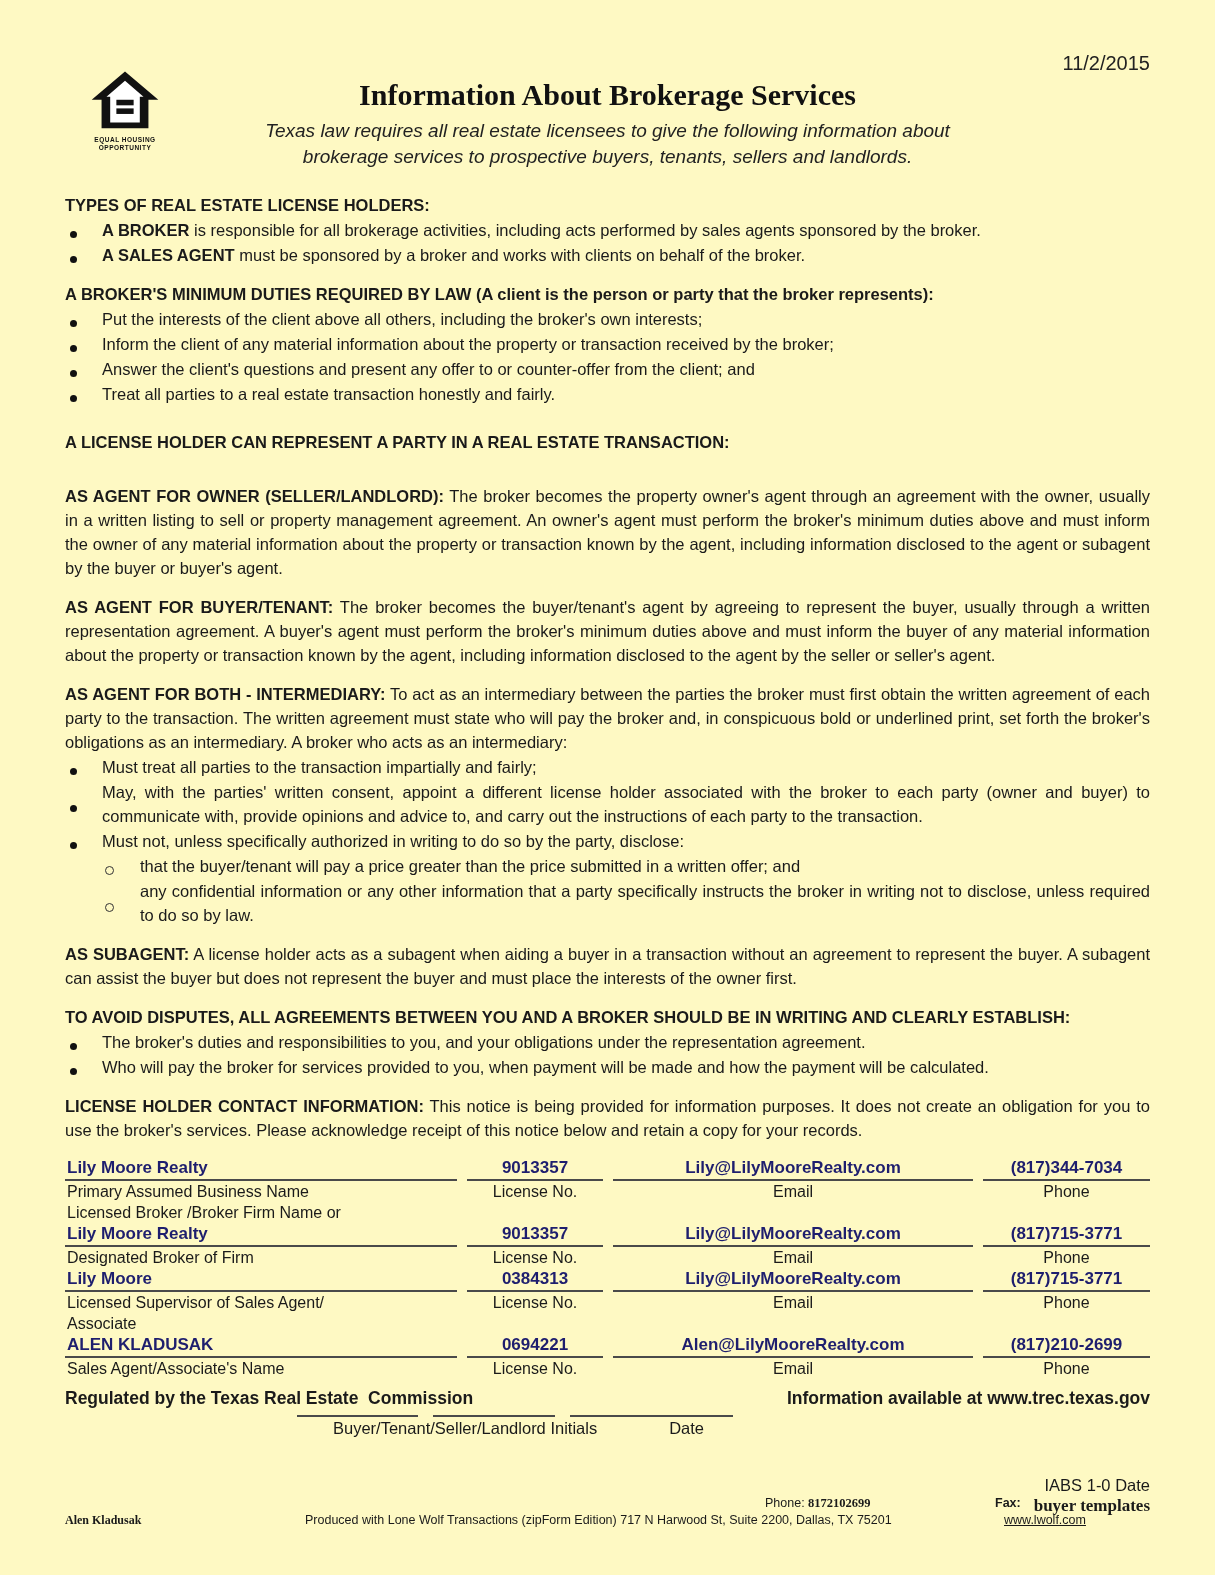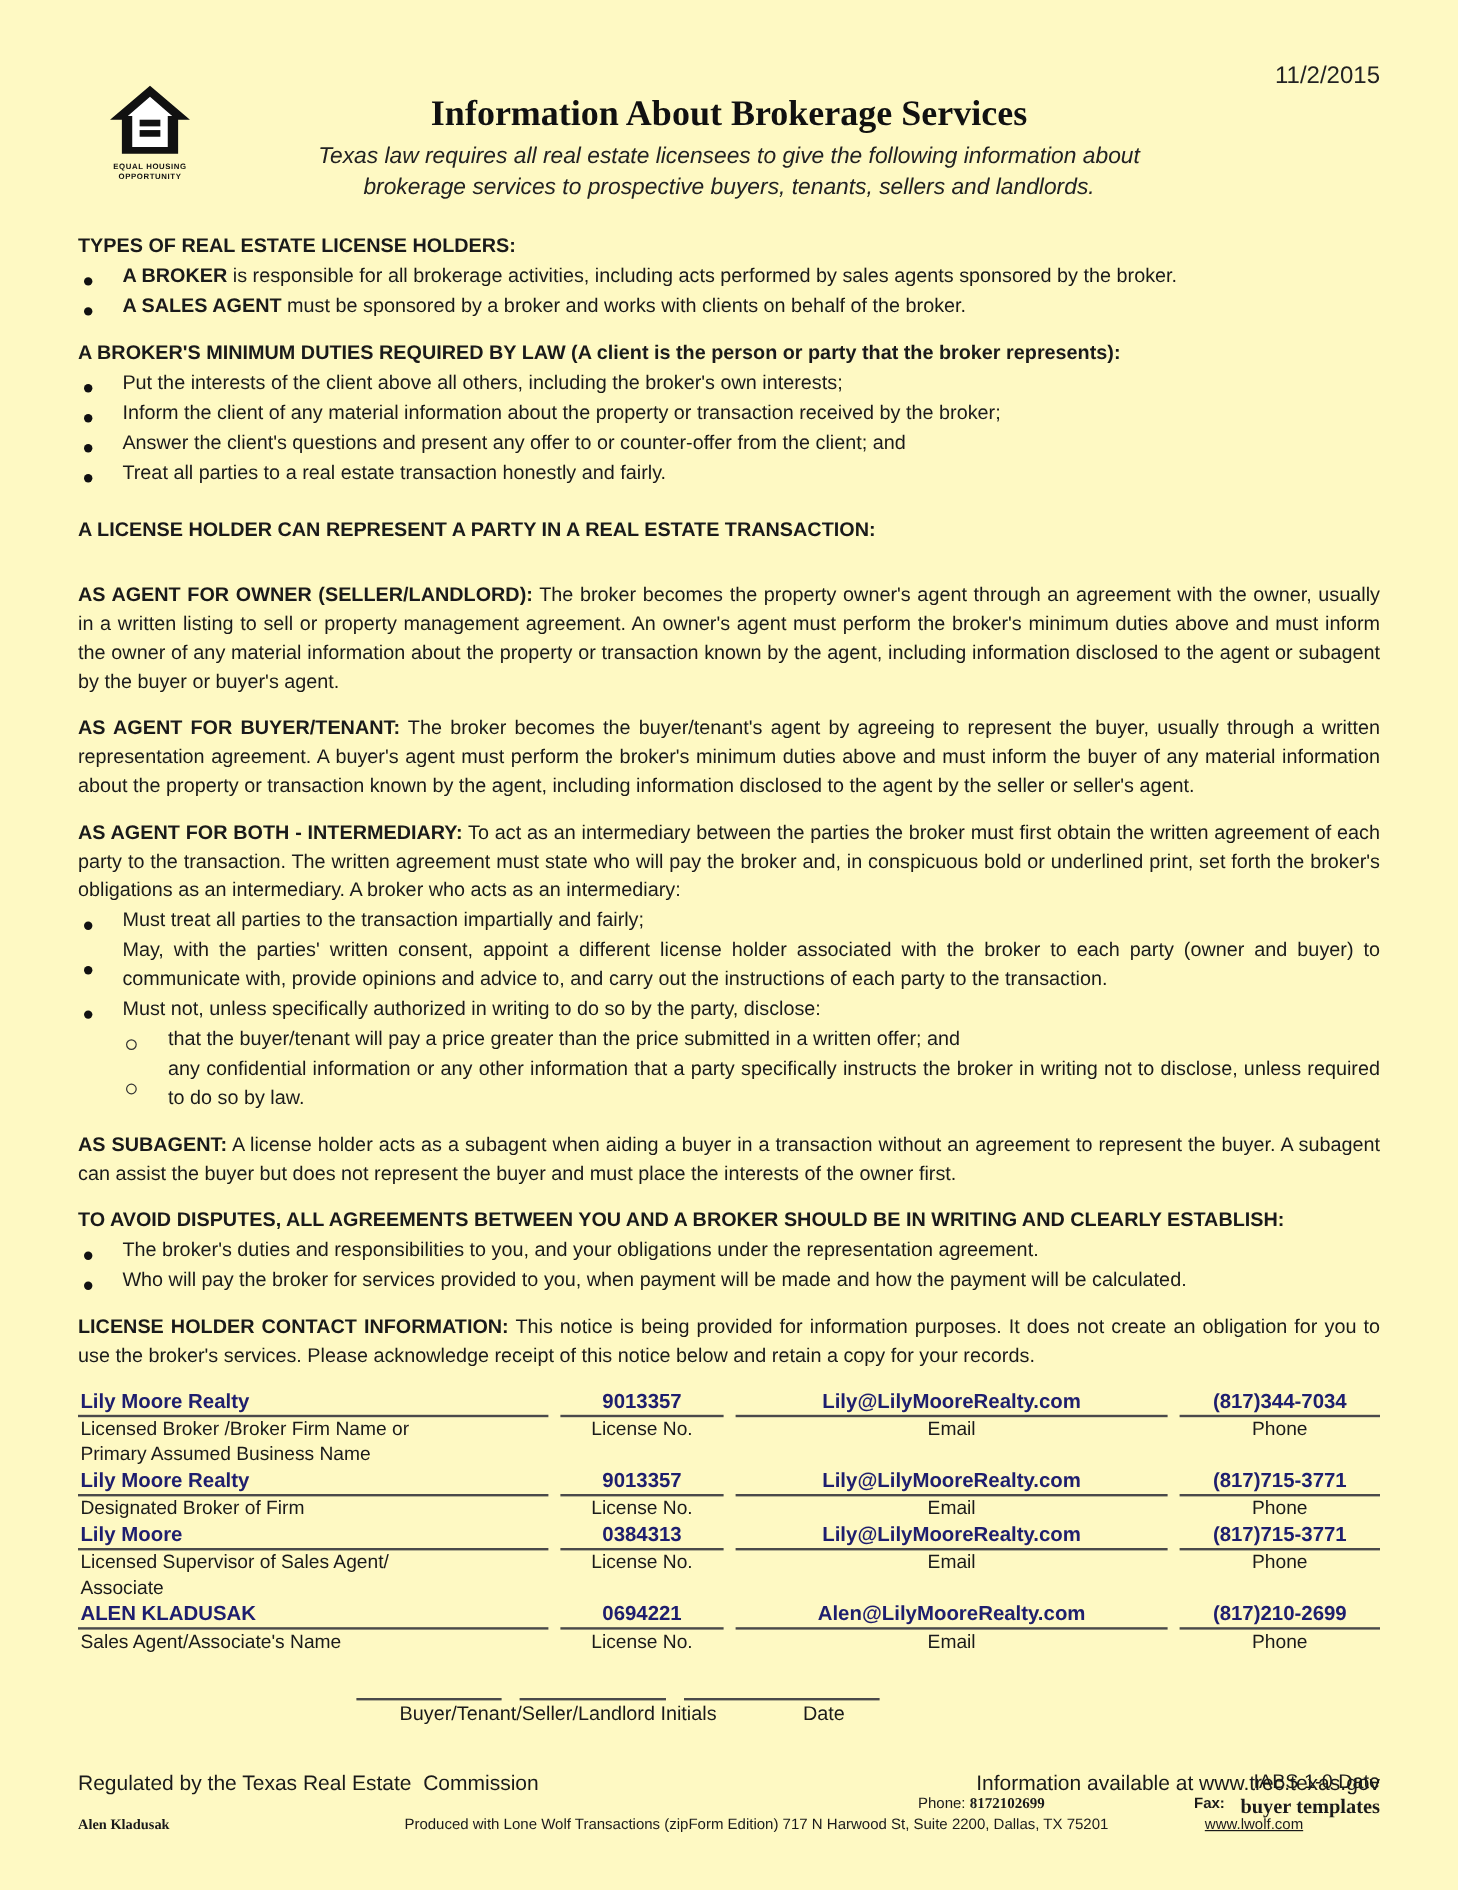--- a/index.html
+++ b/index.html
@@ -71,33 +71,33 @@
   
   .sign-lines { display: flex; margin-top: 24px; margin-left: 232px; }
   .sign-line { border-bottom: 2px solid #4a4a4a; height: 12px; }
   .sign-line.l1 { width: 121px; }
   .sign-line.l2 { width: 122px; margin-left: 15px; }
   .sign-line.l3 { width: 163px; margin-left: 15px; }
   .sign-labels { display: flex; margin-left: 268px; margin-top: 2px; font-size: 16.5px; }
   .sign-labels .date-label { margin-left: 72px; }
   
   .footer-reg {
-    position: absolute; top: 1476px; left: 65px; right: 65px;
+    position: absolute; top: 1388px; left: 65px; right: 65px;
     display: flex; justify-content: space-between;
-    font-size: 17.5px; font-weight: normal; white-space: pre-wrap;
+    font-size: 17.5px; font-weight: bold; white-space: pre-wrap;
   }
   .footer-iabs { position: absolute; top: 1476px; right: 65px; font-size: 16.5px; }
   .footer-phone-row { position: absolute; top: 1496px; left: 65px; right: 65px; height: 16px; font-size: 12.5px; }
   .fp-phone { position: absolute; left: 700px; }
   .fp-phone b { font-family: "Liberation Serif", serif; font-weight: bold; }
   .fp-fax { position: absolute; left: 930px; font-weight: bold; }
   .fp-templates { position: absolute; right: 0; font-family: "Liberation Serif", serif; font-weight: bold; font-size: 17px; }
   .footer-produced-row { position: absolute; top: 1513px; left: 65px; right: 65px; height: 16px; font-size: 12.5px; }
   .fp-agent { position: absolute; left: 0; font-family: "Liberation Serif", serif; font-weight: bold; font-size: 12px; }
-  .fp-produced { position: absolute; left: 240px; margin-left: 32px; }
+  .fp-produced { position: absolute; left: 240px; }
   .fp-lwolf { position: absolute; left: 915px; text-decoration: underline; margin-left: 24px; }
 </style>
 </head>
 <body>
 
 <div class="page">
 
   <div class="header">
     <div class="doc-date">11/2/2015</div>
 
@@ -213,22 +213,22 @@
   <div class="contact-table">
 
     <div class="ct-row">
       <div class="ct-value name" style="color:#1e1e6e">Lily Moore Realty</div>
       <div class="ct-value" style="color:#1e1e6e">9013357</div>
       <div class="ct-value" style="color:#1e1e6e">Lily@LilyMooreRealty.com</div>
       <div class="ct-value" style="color:#1e1e6e">(817)344-7034</div>
     </div>
     <div class="ct-row">
       <div class="ct-label name">
+        <div>Primary Assumed Business Name</div>
         <div>Licensed Broker /Broker Firm Name or</div>
-        <div>Primary Assumed Business Name</div>
       </div>
       <div class="ct-label">License No.</div>
       <div class="ct-label">Email</div>
       <div class="ct-label">Phone</div>
     </div>
 
     <div class="ct-row">
       <div class="ct-value name" style="color:#1e1e6e">Lily Moore Realty</div>
       <div class="ct-value" style="color:#1e1e6e">9013357</div>
       <div class="ct-value" style="color:#1e1e6e">Lily@LilyMooreRealty.com</div>

